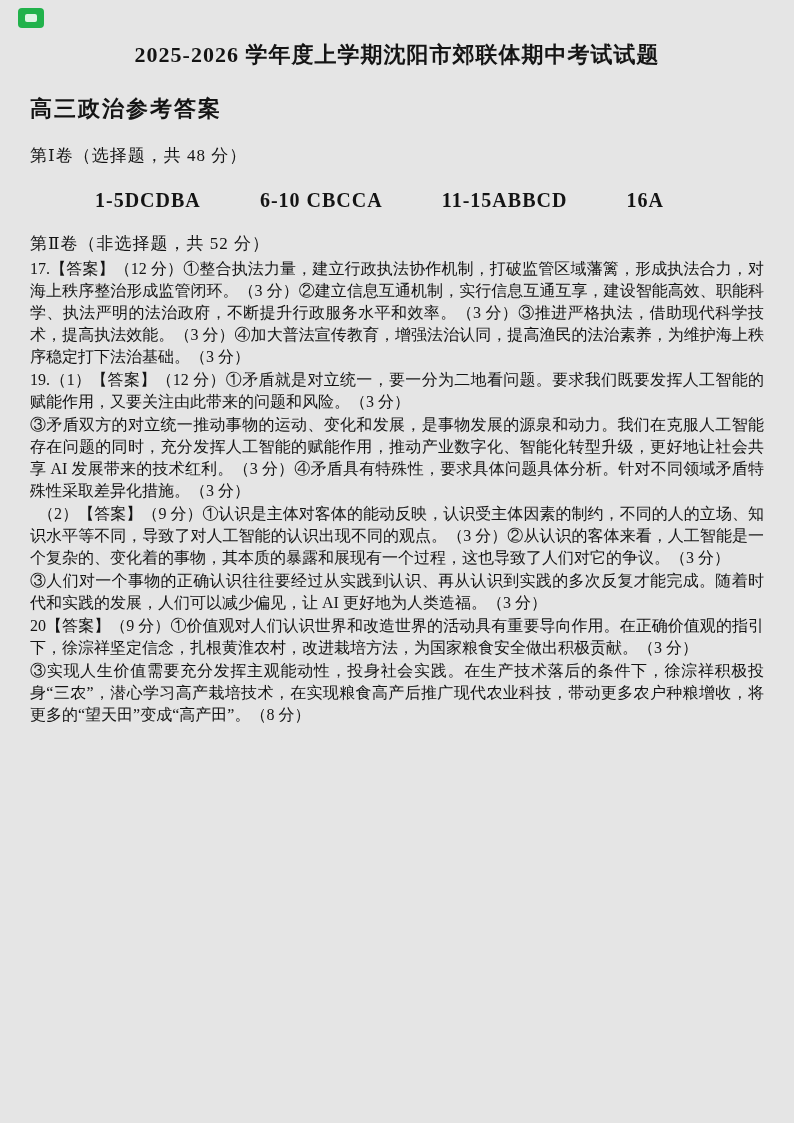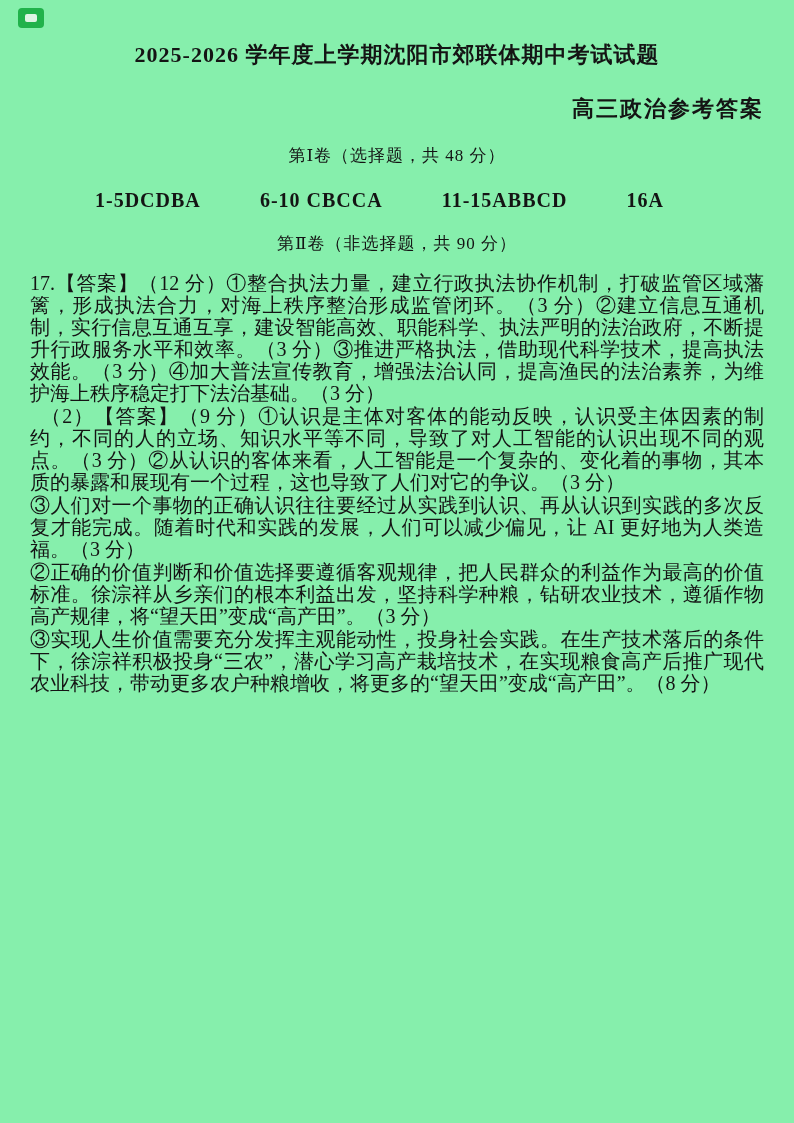--- a/index.html
+++ b/index.html
@@ -1,21 +1,21 @@
 <!DOCTYPE html>
 <html><head>
 <meta charset="utf-8">
 <style>
   html, body { margin: 0; padding: 0; background: #ffffff; }
   .page {
     position: relative;
     width: 794px;
     height: 1123px;
     box-sizing: border-box;
-    background: #86efac;
+    background: #e5e5e5;
     color: #141414;
     font-family: "Liberation Serif", "DejaVu Serif", serif;
     padding: 30px 30px 8px 30px;
     overflow: hidden;
   }
   .corner-logo {
     position: absolute;
     top: 8px;
     left: 18px;
     width: 26px;
@@ -33,43 +33,43 @@
   }
   .doc-title {
     margin: 10px 0 0 0;
     text-align: center;
     font-size: 22px;
     font-weight: 700;
     letter-spacing: 1px;
   }
   .doc-subtitle {
     margin: 24px 0 0 0;
-    text-align: right;
+    text-align: left;
     font-size: 22px;
     font-weight: 700;
     letter-spacing: 2px;
   }
   .section-header {
     margin-top: 20px;
-    text-align: center;
+    text-align: left;
     font-size: 17px;
     letter-spacing: 1px;
   }
   .answers-row {
     display: flex;
     justify-content: space-between;
     align-items: baseline;
     margin: 22px 100px 0 65px;
     font-size: 20px;
     font-weight: 700;
     letter-spacing: 1px;
   }
   .body-text {
-    margin-top: 17px;
-    font-size: 20px;
+    margin-top: 3px;
+    font-size: 16px;
     line-height: 22px;
     text-align: justify;
     word-break: break-all;
   }
   .body-text p { margin: 0 0 1px 0; }
 </style>
 </head>
 <body>
 
 <div class="page">
@@ -82,23 +82,25 @@
 
   <div class="section-header">第Ⅰ卷（选择题，共 48 分）</div>
 
   <div class="answers-row">
     <span>1-5DCDBA</span>
     <span>6-10 CBCCA</span>
     <span>11-15ABBCD</span>
     <span>16A</span>
   </div>
 
-  <div class="section-header">第Ⅱ卷（非选择题，共 90 分）</div>
+  <div class="section-header">第Ⅱ卷（非选择题，共 52 分）</div>
 
   <div class="body-text">
     <p>17.【答案】（12 分）①整合执法力量，建立行政执法协作机制，打破监管区域藩篱，形成执法合力，对海上秩序整治形成监管闭环。（3 分）②建立信息互通机制，实行信息互通互享，建设智能高效、职能科学、执法严明的法治政府，不断提升行政服务水平和效率。（3 分）③推进严格执法，借助现代科学技术，提高执法效能。（3 分）④加大普法宣传教育，增强法治认同，提高渔民的法治素养，为维护海上秩序稳定打下法治基础。（3 分）</p>
+    <p>19.（1）【答案】（12 分）①矛盾就是对立统一，要一分为二地看问题。要求我们既要发挥人工智能的赋能作用，又要关注由此带来的问题和风险。（3 分）</p>
+    <p>③矛盾双方的对立统一推动事物的运动、变化和发展，是事物发展的源泉和动力。我们在克服人工智能存在问题的同时，充分发挥人工智能的赋能作用，推动产业数字化、智能化转型升级，更好地让社会共享 AI 发展带来的技术红利。（3 分）④矛盾具有特殊性，要求具体问题具体分析。针对不同领域矛盾特殊性采取差异化措施。（3 分）</p>
     <p> （2）【答案】（9 分）①认识是主体对客体的能动反映，认识受主体因素的制约，不同的人的立场、知识水平等不同，导致了对人工智能的认识出现不同的观点。（3 分）②从认识的客体来看，人工智能是一个复杂的、变化着的事物，其本质的暴露和展现有一个过程，这也导致了人们对它的争议。（3 分）</p>
     <p>③人们对一个事物的正确认识往往要经过从实践到认识、再从认识到实践的多次反复才能完成。随着时代和实践的发展，人们可以减少偏见，让 AI 更好地为人类造福。（3 分）</p>
-    <p>②正确的价值判断和价值选择要遵循客观规律，把人民群众的利益作为最高的价值标准。徐淙祥从乡亲们的根本利益出发，坚持科学种粮，钻研农业技术，遵循作物高产规律，将“望天田”变成“高产田”。（3 分）</p>
+    <p>20【答案】（9 分）①价值观对人们认识世界和改造世界的活动具有重要导向作用。在正确价值观的指引下，徐淙祥坚定信念，扎根黄淮农村，改进栽培方法，为国家粮食安全做出积极贡献。（3 分）</p>
     <p>③实现人生价值需要充分发挥主观能动性，投身社会实践。在生产技术落后的条件下，徐淙祥积极投身“三农”，潜心学习高产栽培技术，在实现粮食高产后推广现代农业科技，带动更多农户种粮增收，将更多的“望天田”变成“高产田”。（8 分）</p>
   </div>
 
 </div>
 
 </body></html>

